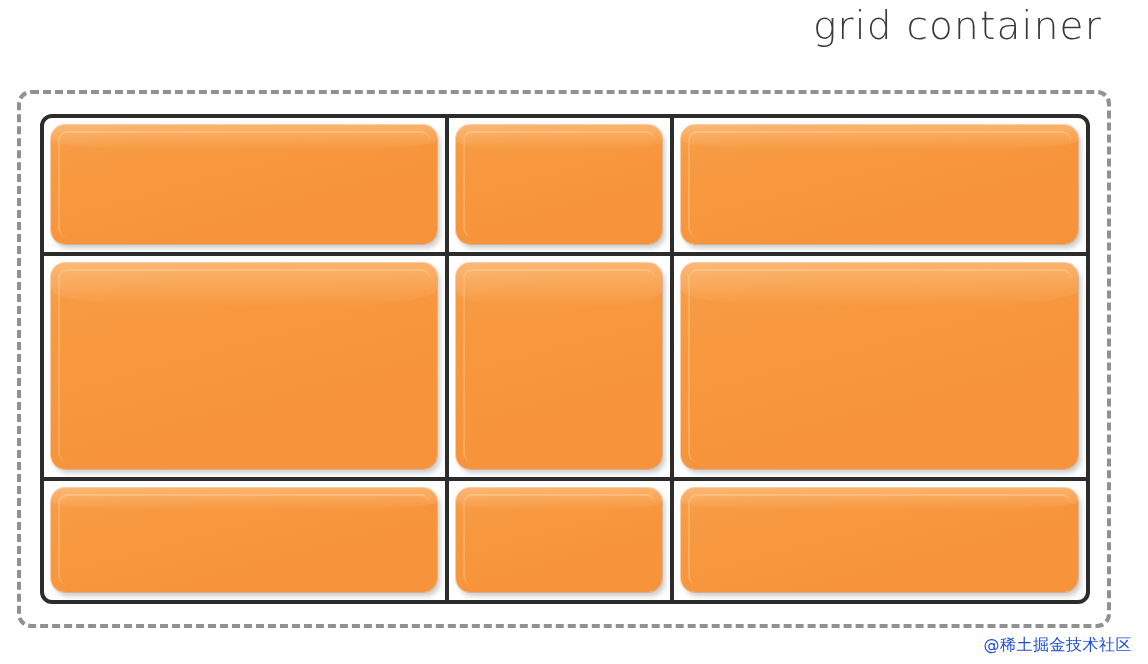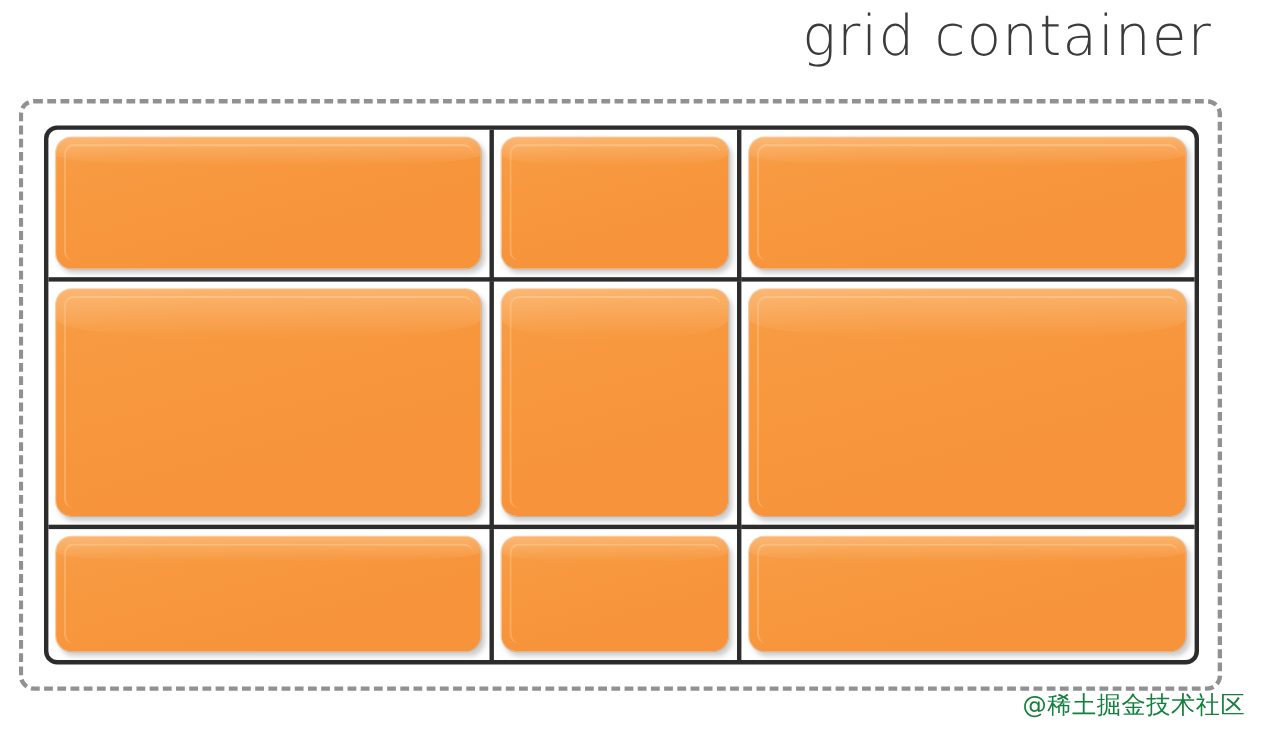--- a/index.html
+++ b/index.html
@@ -15,21 +15,21 @@
     font-family: "Liberation Sans", sans-serif;
     -webkit-font-smoothing: antialiased;
   }
 
   
   #diagram-title {
     position: absolute;
     right: 46px;
     top: 2px;
     font-family: "DejaVu Sans", sans-serif;
-    font-size: 51px;
+    font-size: 39px;
     font-weight: 300;
     letter-spacing: 1.2px;
     color: #3b3b3b;
     white-space: nowrap;
     line-height: 1.25;
   }
 
   
   #grid-container-outline {
     position: absolute;
@@ -110,22 +110,22 @@
     background: linear-gradient(180deg, rgba(255,212,162,0.45), rgba(255,255,255,0));
     pointer-events: none;
   }
 
   
   #watermark {
     position: absolute;
     right: 16px;
     bottom: 8px;
     font-family: "DejaVu Sans", sans-serif;
-    font-size: 22px;
-    color: #15803d;
+    font-size: 16px;
+    color: #1d4ed8;
     letter-spacing: 0.5px;
     white-space: nowrap;
   }
 </style>
 </head>
 <body>
 
 <div id="diagram-title">grid container</div>
 
 <div id="grid-container-outline"></div>

